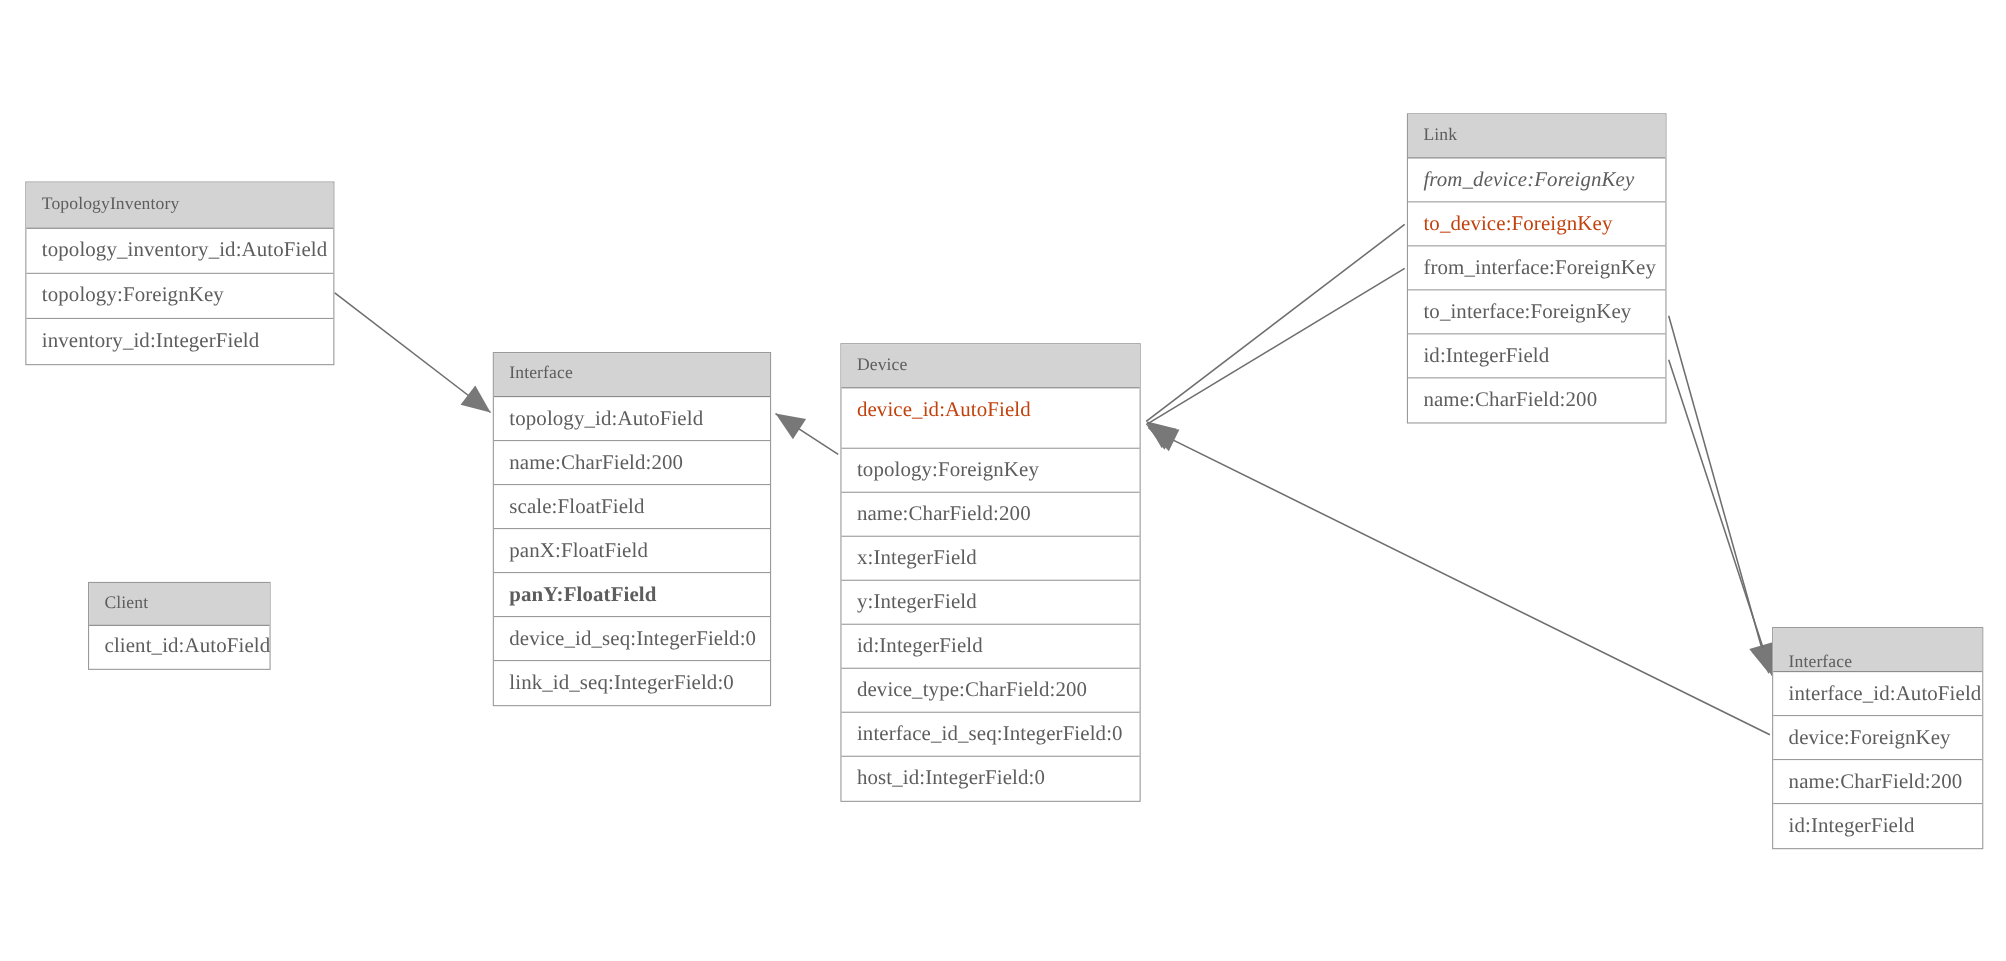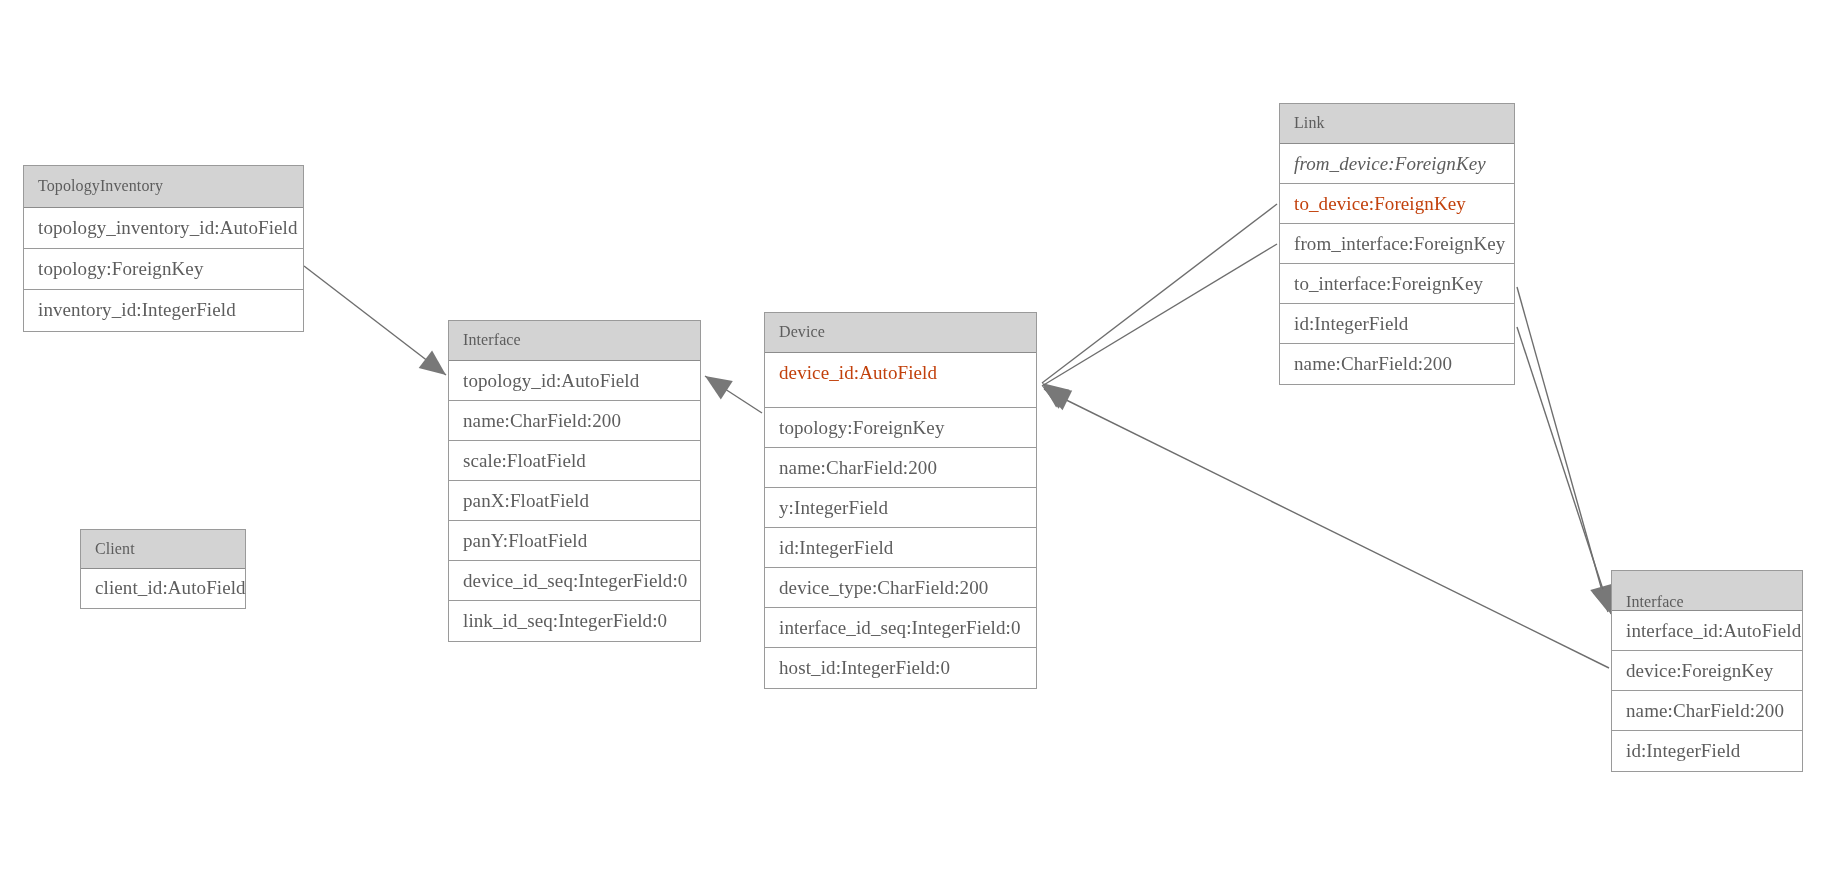--- a/index.html
+++ b/index.html
@@ -110,31 +110,32 @@
           <div class="entity-row" style="color: rgb(93, 93, 93); height: 39px; line-height: 38px; padding: 0px 0px 0px 14px; border-bottom-color: rgb(154, 154, 154);">client_id:AutoField</div>
         </div>
       </div>
       <div class="entity" style="left: 448px; top: 320px; width: 253px; border-color: rgb(154, 154, 154);">
         <div class="entity-header" style="background: rgb(211, 211, 211); color: rgb(93, 93, 93); height: 40px; line-height: 38px; padding: 0px 0px 0px 14px;">Interface</div>
         <div class="entity-rows">
           <div class="entity-row" style="color: rgb(93, 93, 93); height: 40px; line-height: 39px; padding: 0px 0px 0px 14px; border-bottom-color: rgb(154, 154, 154);">topology_id:AutoField</div>
           <div class="entity-row" style="color: rgb(93, 93, 93); height: 40px; line-height: 39px; padding: 0px 0px 0px 14px; border-bottom-color: rgb(154, 154, 154);">name:CharField:200</div>
           <div class="entity-row" style="color: rgb(93, 93, 93); height: 40px; line-height: 39px; padding: 0px 0px 0px 14px; border-bottom-color: rgb(154, 154, 154);">scale:FloatField</div>
           <div class="entity-row" style="color: rgb(93, 93, 93); height: 40px; line-height: 39px; padding: 0px 0px 0px 14px; border-bottom-color: rgb(154, 154, 154);">panX:FloatField</div>
-          <div class="entity-row" style="color: rgb(93, 93, 93); height: 40px; line-height: 39px; padding: 0px 0px 0px 14px; border-bottom-color: rgb(154, 154, 154);">panY:FloatField</div>
+          <div class="entity-row" style="color: rgb(93, 93, 93); height: 40px; line-height: 39px; padding: 0px 0px 0px 14px; border-bottom-color: rgb(154, 154, 154); font-weight: bold;">panY:FloatField</div>
           <div class="entity-row" style="color: rgb(93, 93, 93); height: 40px; line-height: 39px; padding: 0px 0px 0px 14px; border-bottom-color: rgb(154, 154, 154);">device_id_seq:IntegerField:0</div>
           <div class="entity-row" style="color: rgb(93, 93, 93); height: 40px; line-height: 39px; padding: 0px 0px 0px 14px; border-bottom-color: rgb(154, 154, 154);">link_id_seq:IntegerField:0</div>
         </div>
       </div>
       <div class="entity" style="left: 764px; top: 312px; width: 273px; border-color: rgb(154, 154, 154);">
         <div class="entity-header" style="background: rgb(211, 211, 211); color: rgb(93, 93, 93); height: 40px; line-height: 38px; padding: 0px 0px 0px 14px;">Device</div>
         <div class="entity-rows">
           <div class="entity-row" style="color: #c2410c; height: 55px; line-height: 39px; padding: 0px 0px 0px 14px; border-bottom-color: rgb(154, 154, 154); font-family: Liberation Serif, serif;">device_id:AutoField</div>
           <div class="entity-row" style="color: rgb(93, 93, 93); height: 40px; line-height: 39px; padding: 0px 0px 0px 14px; border-bottom-color: rgb(154, 154, 154);">topology:ForeignKey</div>
           <div class="entity-row" style="color: rgb(93, 93, 93); height: 40px; line-height: 39px; padding: 0px 0px 0px 14px; border-bottom-color: rgb(154, 154, 154);">name:CharField:200</div>
+          <div class="entity-row" style="color: rgb(93, 93, 93); height: 40px; line-height: 39px; padding: 0px 0px 0px 14px; border-bottom-color: rgb(154, 154, 154);">x:IntegerField</div>
           <div class="entity-row" style="color: rgb(93, 93, 93); height: 40px; line-height: 39px; padding: 0px 0px 0px 14px; border-bottom-color: rgb(154, 154, 154);">y:IntegerField</div>
           <div class="entity-row" style="color: rgb(93, 93, 93); height: 40px; line-height: 39px; padding: 0px 0px 0px 14px; border-bottom-color: rgb(154, 154, 154);">id:IntegerField</div>
           <div class="entity-row" style="color: rgb(93, 93, 93); height: 40px; line-height: 39px; padding: 0px 0px 0px 14px; border-bottom-color: rgb(154, 154, 154);">device_type:CharField:200</div>
           <div class="entity-row" style="color: rgb(93, 93, 93); height: 40px; line-height: 39px; padding: 0px 0px 0px 14px; border-bottom-color: rgb(154, 154, 154);">interface_id_seq:IntegerField:0</div>
           <div class="entity-row" style="color: rgb(93, 93, 93); height: 40px; line-height: 39px; padding: 0px 0px 0px 14px; border-bottom-color: rgb(154, 154, 154);">host_id:IntegerField:0</div>
         </div>
       </div>
       <div class="entity" style="left: 1279px; top: 103px; width: 236px; border-color: rgb(154, 154, 154);">
         <div class="entity-header" style="background: rgb(211, 211, 211); color: rgb(93, 93, 93); height: 40px; line-height: 38px; padding: 0px 0px 0px 14px;">Link</div>
         <div class="entity-rows">

